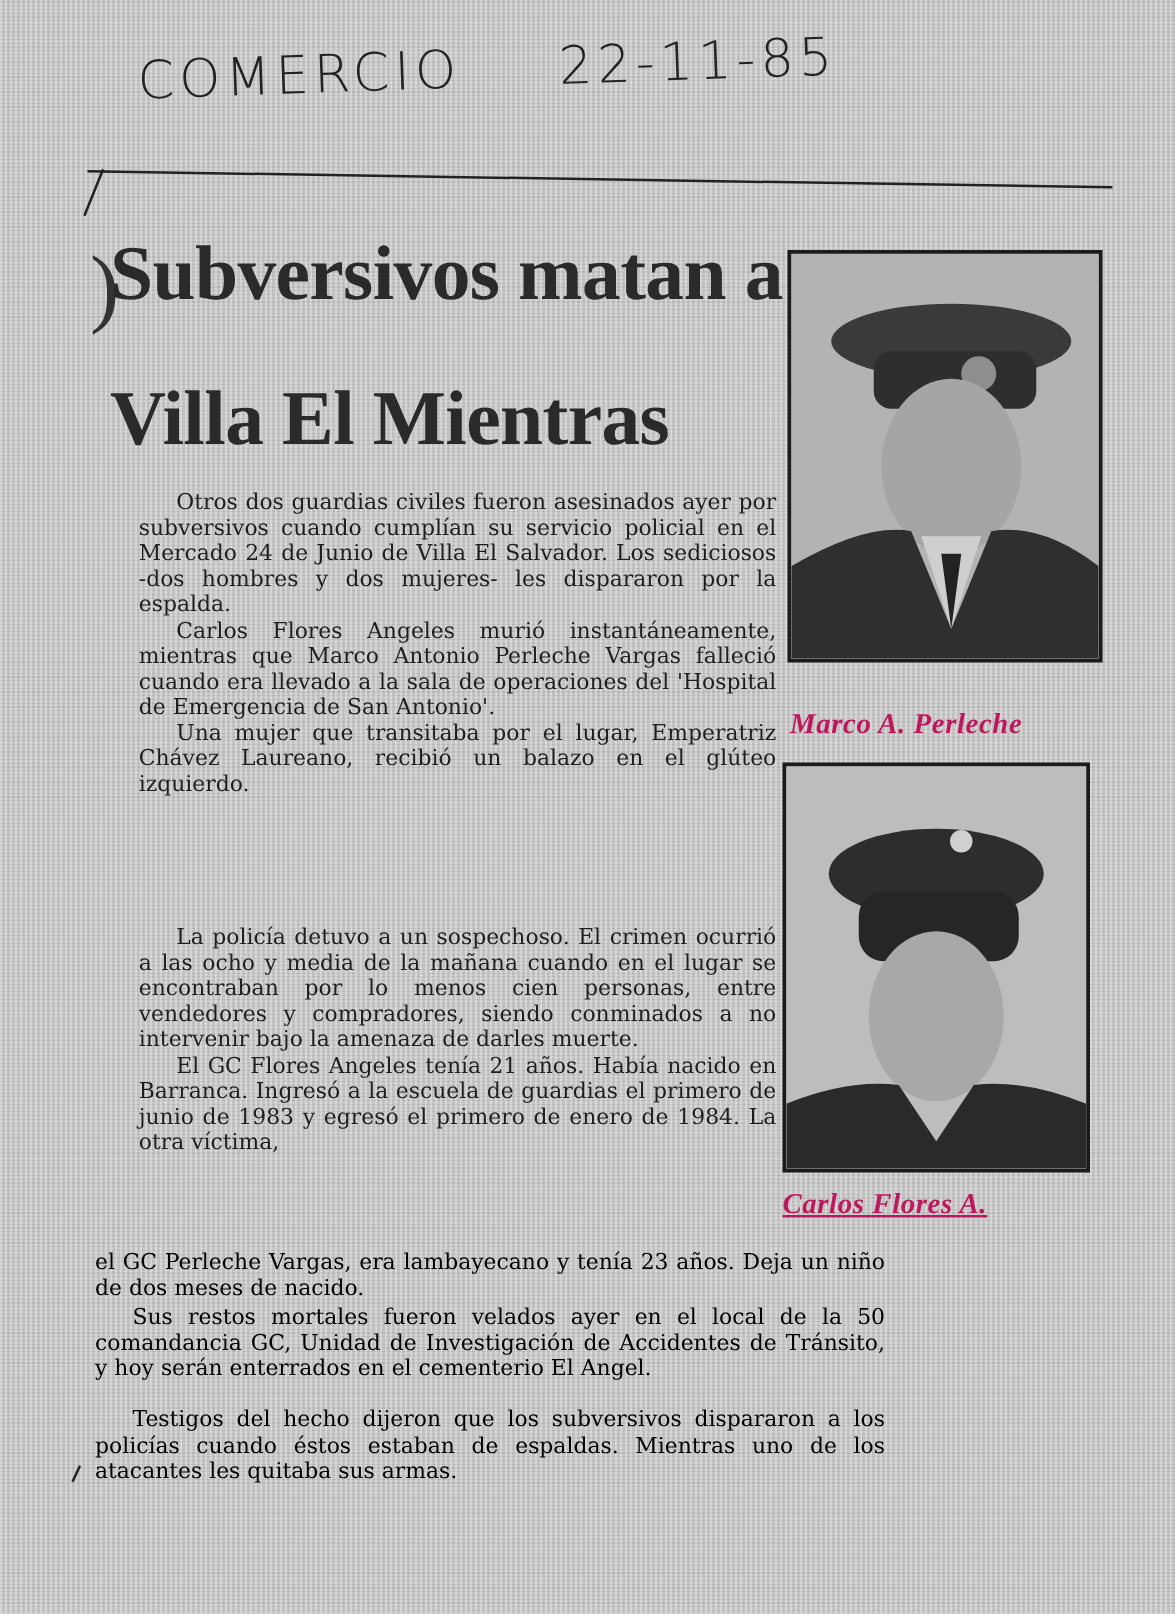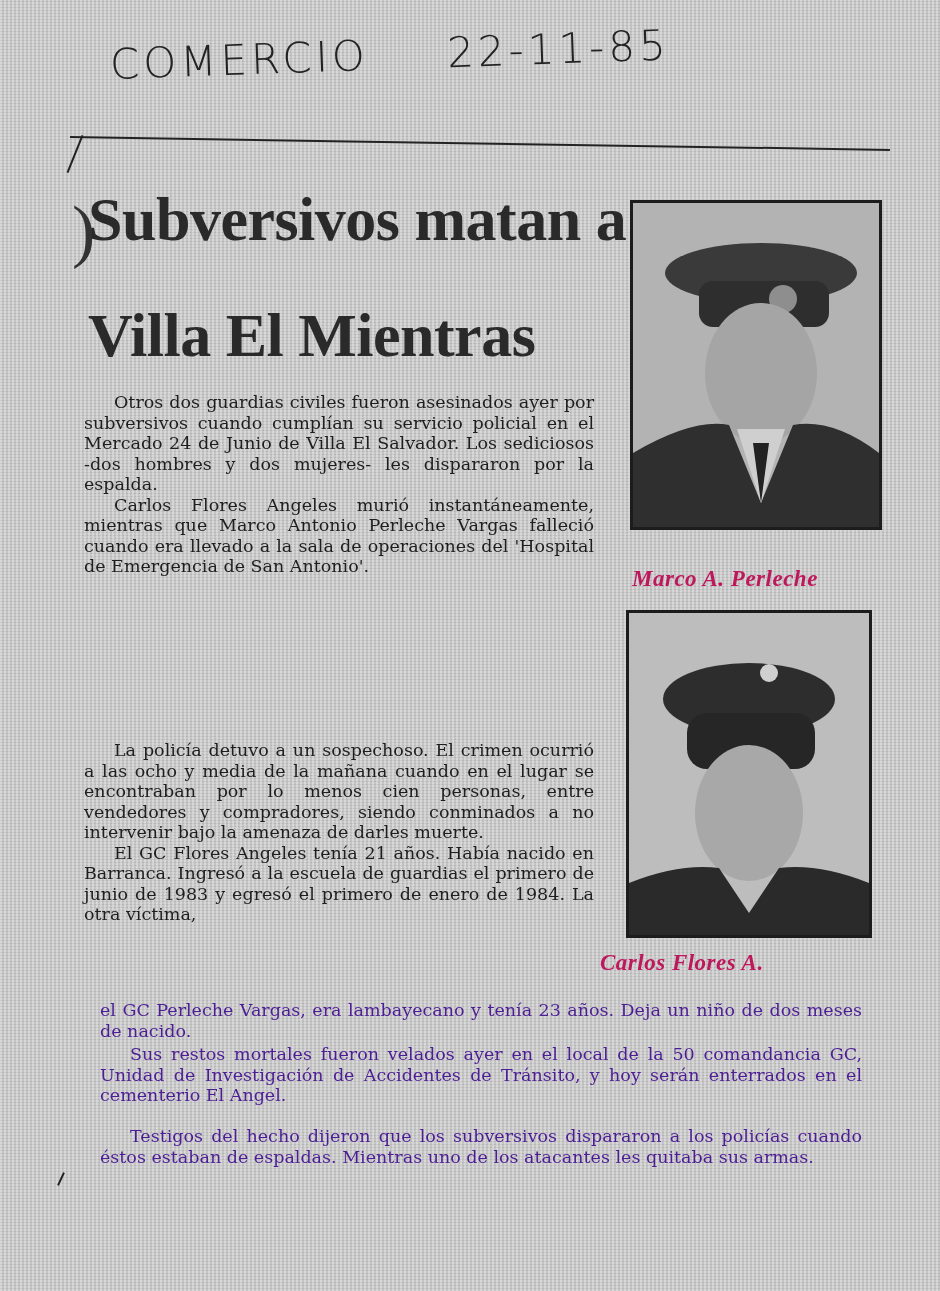--- a/index.html
+++ b/index.html
@@ -33,27 +33,27 @@
   }
   .headline {
     position: absolute; left: 88px; top: 190px; width: 540px;
     font-family: "Liberation Serif", serif; font-weight: bold;
     font-size: 62px; line-height: 58px; letter-spacing: -0.5px; color: #2a2a2a;
     margin: 0;
   }
   .col {
     position: absolute; left: 84px; width: 510px;
     font-family: "DejaVu Serif", serif; font-size: 17.5px; line-height: 20.5px;
-    text-align: justify; color: #1e1e1e;
+    text-align: justify; color: #1e1e1e; padding-left: 27px;
   }
   .col p { margin: 0; text-indent: 30px; }
   .wide {
-    position: absolute; left: 100px; width: 762px;
+    position: absolute; left: 76px; width: 632px;
     font-family: "DejaVu Serif", serif; font-size: 17.5px; line-height: 20.5px;
-    text-align: justify; color: #4c1d95;
+    text-align: justify; color: #000000;
   }
   .wide p { margin: 0; text-indent: 30px; }
   .photo {
     position: absolute; border: 3px solid #1c1c1c; background: #b8b8b8; overflow: hidden;
   }
   .photo svg { display: block; width: 100%; height: 100%; }
   .caption {
     position: absolute; font-family: "Liberation Serif", serif; font-style: italic;
     font-weight: bold; font-size: 23px; color: #be185d; letter-spacing: 0.5px;
   }
@@ -76,20 +76,21 @@
 
 <h1 class="headline">
   <span>Subversivos matan a</span><br>
   <br>
   <span>Villa  El  Mientras</span>
 </h1>
 
 <div class="col" style="top:392px;">
   <p>Otros dos guardias civiles fueron asesinados ayer por subversivos cuando cumplían su servicio policial en el Mercado 24 de Junio de Villa El Salvador. Los sediciosos -dos hombres y dos mujeres- les dispararon por la espalda.</p>
   <p>Carlos Flores Angeles murió instantáneamente, mientras que Marco Antonio Perleche Vargas falleció cuando era llevado a la sala de operaciones del 'Hospital de Emergencia de San Antonio'.</p>
+  <p>Una mujer que transitaba por el lugar, Emperatriz Chávez Laureano, recibió un balazo en el glúteo izquierdo.</p>
 </div>
 
 <div class="col" style="top:740px;">
   <p>La policía detuvo a un sospechoso. El crimen ocurrió a las ocho y media de la mañana cuando en el lugar se encontraban por lo menos cien personas, entre vendedores y compradores, siendo conminados a no intervenir bajo la amenaza de darles muerte.</p>
   <p>El GC Flores Angeles tenía 21 años. Había nacido en Barranca. Ingresó a la escuela de guardias el primero de junio de 1983 y egresó el primero de enero de 1984. La otra víctima,</p>
 </div>
 
 <div class="wide" style="top:1000px;">
   <p style="text-indent:0">el GC Perleche Vargas, era lambayecano y tenía 23 años. Deja un niño de dos meses de nacido.</p>
 </div>
@@ -117,15 +118,15 @@
 <div class="photo" style="left:626px; top:610px; width:240px; height:322px;">
   <svg viewBox="0 0 240 322">
     <rect width="240" height="322" fill="#bdbdbd"></rect>
     <ellipse cx="120" cy="86" rx="86" ry="36" fill="#2d2d2d"></ellipse>
     <circle cx="140" cy="60" r="9" fill="#d0d0d0"></circle>
     <rect x="58" y="100" width="128" height="56" rx="20" fill="#262626"></rect>
     <ellipse cx="120" cy="200" rx="54" ry="68" fill="#a8a8a8"></ellipse>
     <path d="M0 322 L0 270 Q50 250 90 255 L120 300 L150 255 Q190 250 240 270 L240 322 Z" fill="#2a2a2a"></path>
   </svg>
 </div>
-<div class="caption" style="left:600px; top:950px;">Carlos  Flores  A.</div>
+<div class="caption" style="left:626px; top:950px;text-decoration:underline;">Carlos  Flores  A.</div>
 
 <div class="margin-mark"></div>
 
 </body></html>

